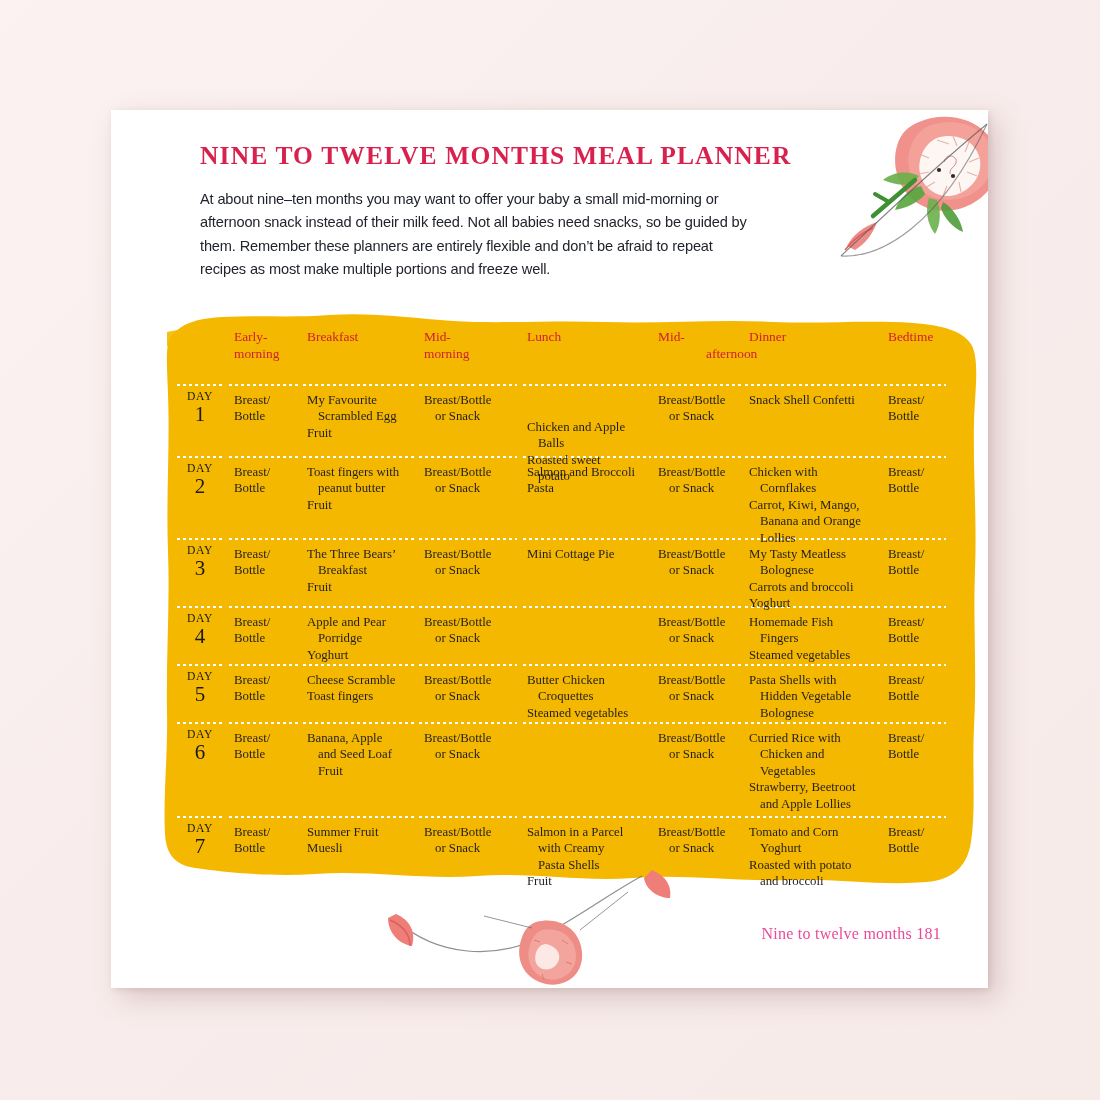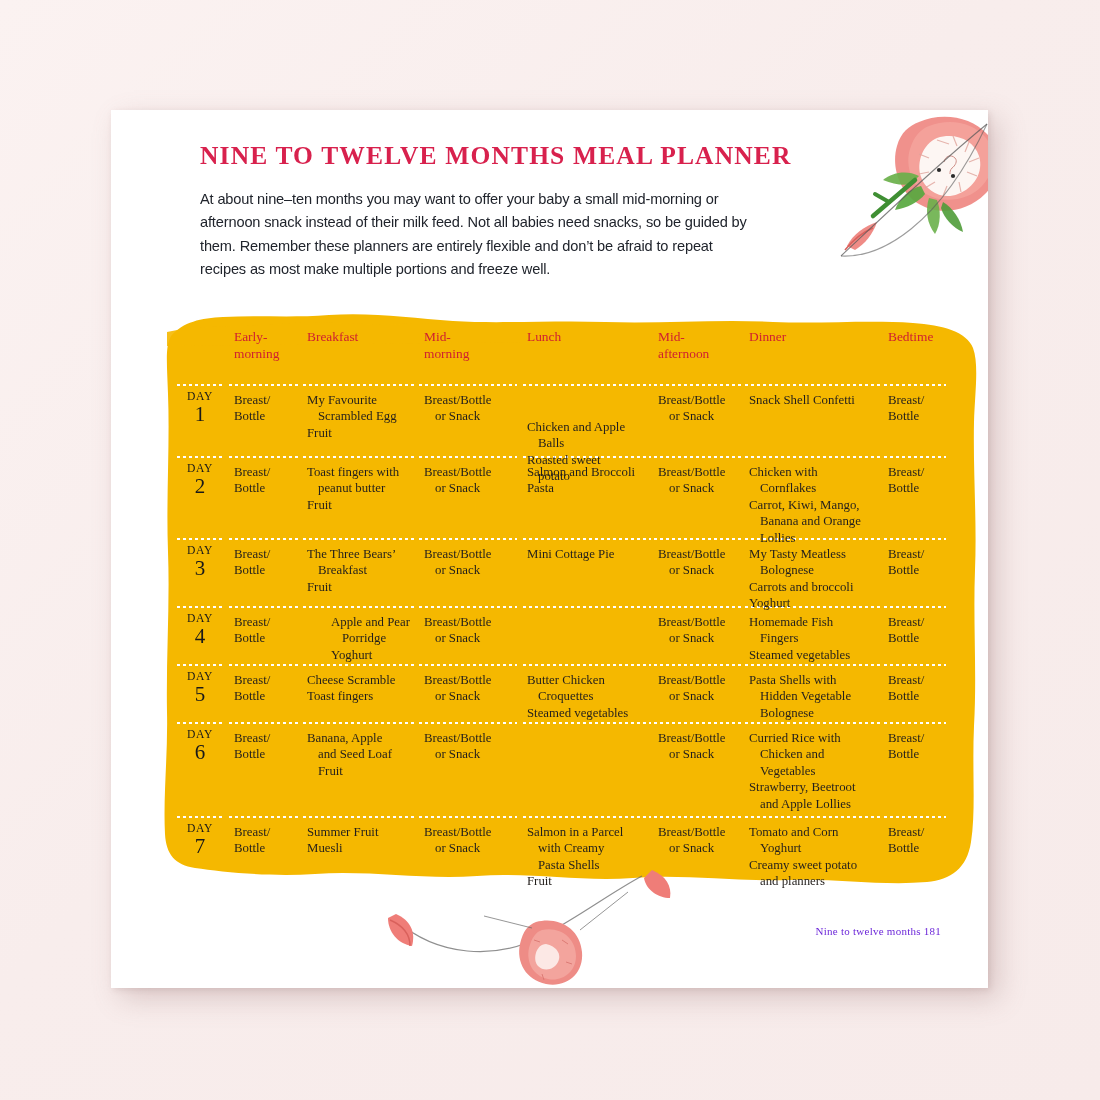--- a/index.html
+++ b/index.html
@@ -80,23 +80,23 @@
   }
   .cell .ln{display:block;}
   .cell .ln.ind{padding-left:11px;}
   .dots{
     position:absolute;height:2px;
     background-image:repeating-linear-gradient(to right,#ffffff 0px,#ffffff 3px,rgba(255,255,255,0) 3px,rgba(255,255,255,0) 6px);
   }
   
   #footer{
     position:absolute;right:47px;top:815px;
-    color:#6d28d9;
+    color:#ec4899;
     font-family:"Liberation Serif", serif;
-    font-size:11px;
+    font-size:16px;
     letter-spacing:.25px;
     white-space:nowrap;
   }
 </style>
 </head>
 <body>
 
 <div id="page">
 
   <div id="card">
@@ -162,21 +162,21 @@
           </div>
           <div class="hdr" style="left: 263px; top: 26px;">
             <span style="display: block;">Mid-</span>
             <span style="display: block;">morning</span>
           </div>
           <div class="hdr" style="left: 366px; top: 26px;">
             <span style="display: block;">Lunch</span>
           </div>
           <div class="hdr" style="left: 497px; top: 26px;">
             <span style="display: block;">Mid-</span>
-            <span style="display: block;">afternoon</span>
+            <span style="display: block; margin-left: 48px;">afternoon</span>
           </div>
           <div class="hdr" style="left: 588px; top: 26px;">
             <span style="display: block;">Dinner</span>
           </div>
           <div class="hdr" style="left: 727px; top: 26px;">
             <span style="display: block;">Bedtime</span>
           </div>
           <div class="dots" style="left: 16px; width: 48px; top: 82px;"></div>
           <div class="dots" style="left: 68px; width: 70px; top: 82px;"></div>
           <div class="dots" style="left: 142px; width: 112px; top: 82px;"></div>
@@ -346,21 +346,21 @@
             <span class="ln">Bottle</span>
           </div>
           <div class="daylabel" style="left: 16px; top: 310px; width: 46px;">
             <span class="dw">DAY</span>
             <span class="dn">4</span>
           </div>
           <div class="cell" style="left: 73px; top: 312px;">
             <span class="ln">Breast/</span>
             <span class="ln">Bottle</span>
           </div>
-          <div class="cell" style="left: 146px; top: 312px; margin-left: 24px;">
+          <div class="cell" style="left: 146px; top: 312px;">
             <span class="ln">Apple and Pear</span>
             <span class="ln ind">Porridge</span>
             <span class="ln">Yoghurt</span>
           </div>
           <div class="cell" style="left: 263px; top: 312px;">
             <span class="ln">Breast/Bottle</span>
             <span class="ln ind">or Snack</span>
           </div>
           <div class="cell" style="left: 497px; top: 312px;">
             <span class="ln">Breast/Bottle</span>
@@ -463,22 +463,22 @@
             <span class="ln ind">Pasta Shells</span>
             <span class="ln">Fruit</span>
           </div>
           <div class="cell" style="left: 497px; top: 522px;">
             <span class="ln">Breast/Bottle</span>
             <span class="ln ind">or Snack</span>
           </div>
           <div class="cell" style="left: 588px; top: 522px;">
             <span class="ln">Tomato and Corn</span>
             <span class="ln ind">Yoghurt</span>
-            <span class="ln">Creamy sweet potato</span>
-            <span class="ln ind">and planners</span>
+            <span class="ln">Roasted with potato</span>
+            <span class="ln ind">and broccoli</span>
           </div>
           <div class="cell" style="left: 727px; top: 522px;">
             <span class="ln">Breast/</span>
             <span class="ln">Bottle</span>
           </div>
         </div>
     </div>
 
     <svg id="berry-bottom" viewBox="0 0 330 120">
       <path d="M30 50 C70 86 130 92 180 64 C214 46 246 22 276 6" stroke="#6a6a6a" stroke-width="1.2" fill="none" opacity=".75"></path>

